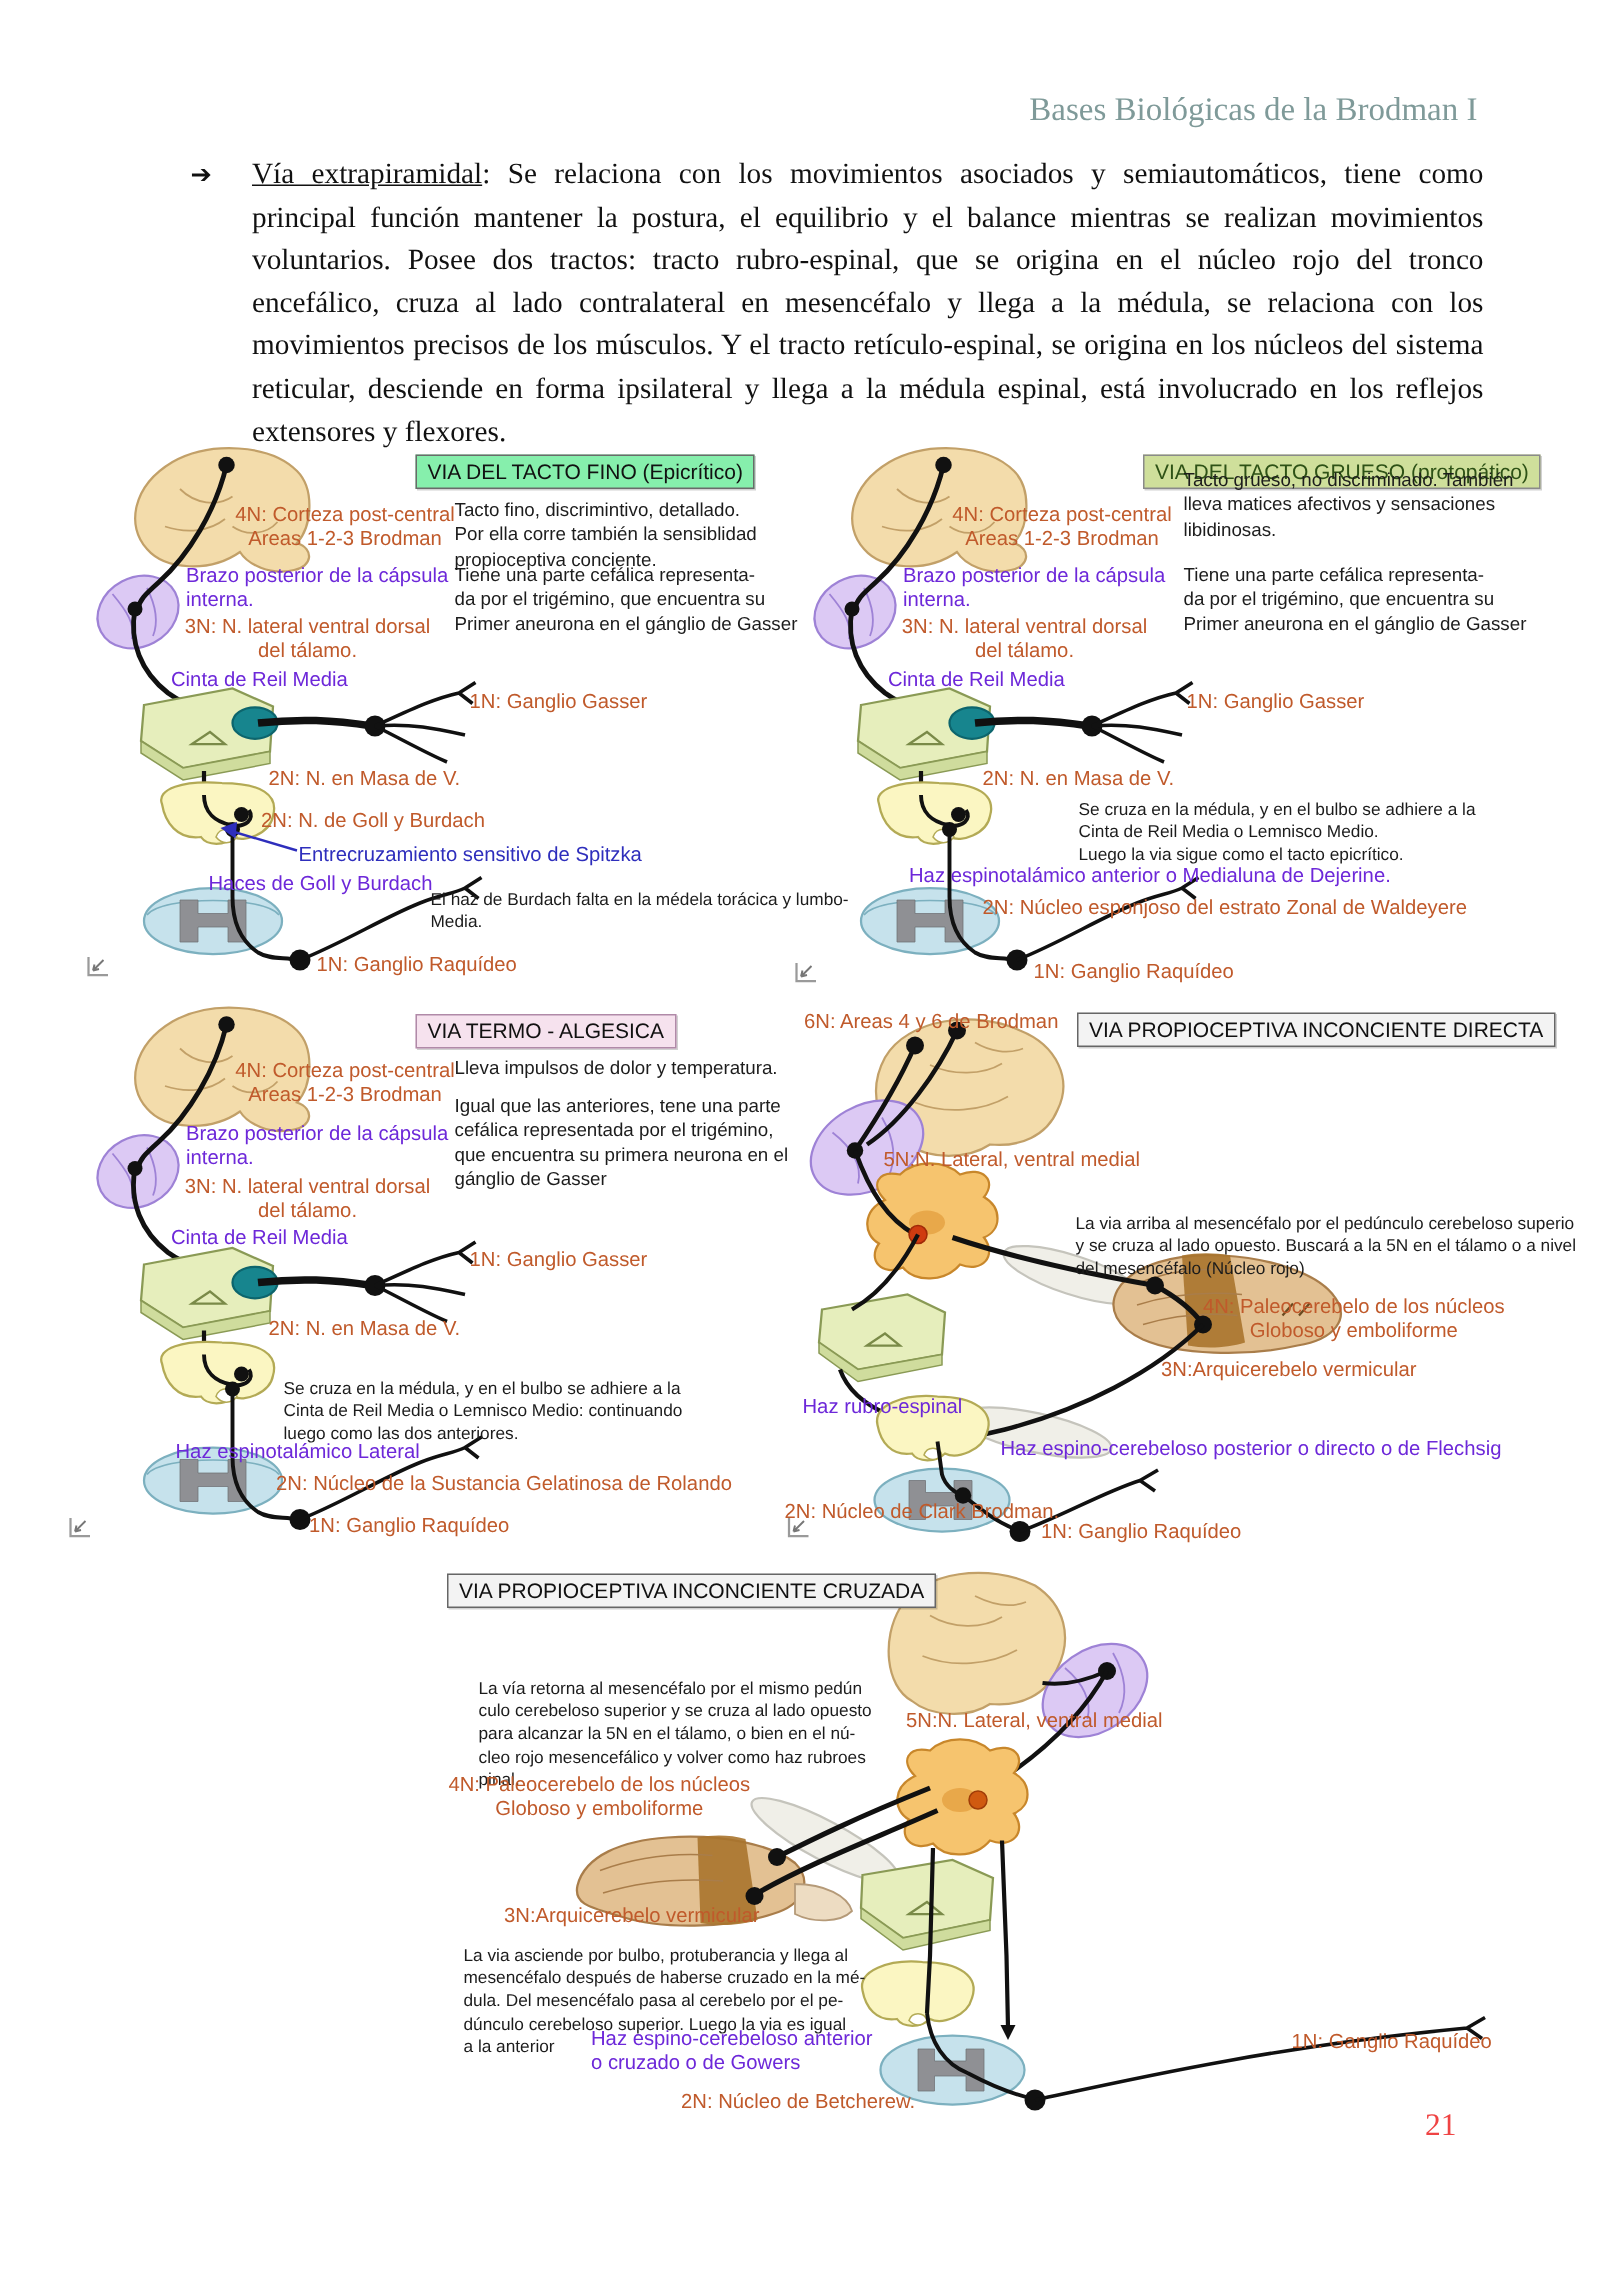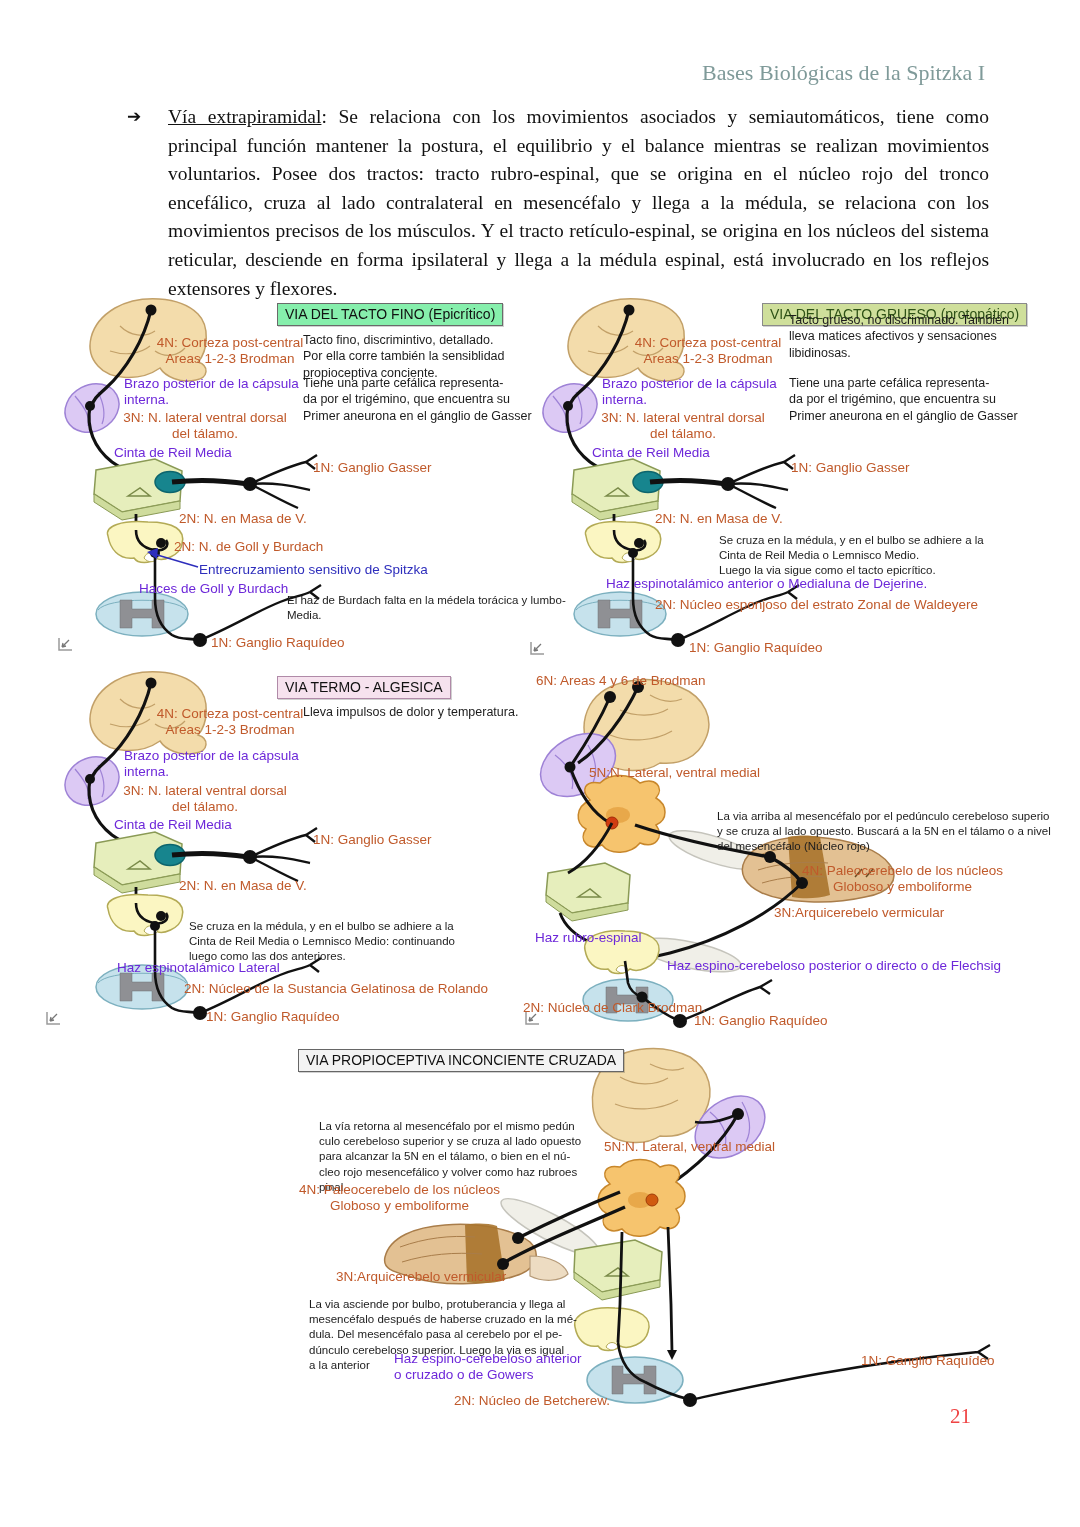--- a/index.html
+++ b/index.html
@@ -27,21 +27,21 @@
   .tbox.gray{background:#f3f3f3;border-color:#666;}
   svg.fig,svg.anchor{position:absolute;}
   .pagenum{position:absolute;left:950px;top:1404px;font-family:"Liberation Serif",serif;
            font-size:21px;color:#ef4444;}
 </style>
 </head>
 <body>
 
 <div class="page">
 
-  <div class="course">Bases Biológicas de la Spitzka I</div>
+  <div class="course">Bases Biológicas de la Brodman I</div>
 
   <div class="para">
     <span class="bullet">➔</span>
     <div class="ptext"><span class="term">Vía extrapiramidal</span><span>: Se relaciona con los movimientos asociados y semiautomáticos, tiene como principal función mantener la postura, el equilibrio y el balance mientras se realizan movimientos voluntarios. Posee dos tractos: tracto rubro-espinal, que se origina en el núcleo rojo del tronco encefálico, cruza al lado contralateral en mesencéfalo y llega a la médula, se relaciona con los movimientos precisos de los músculos. Y el tracto retículo-espinal, se origina en los núcleos del sistema reticular, desciende en forma ipsilateral y llega a la médula espinal, está involucrado en los reflejos extensores y flexores.</span></div>
   </div>
 
   <svg class="fig" style="left:60px;top:296px" width="470" height="368" viewBox="0 0 470 368">
     <defs>
       <symbol id="sym-column" viewBox="0 0 470 368">
         <path d="M55,12 C80,-2 120,0 138,18 C150,30 148,55 138,66 C150,70 148,82 136,84 C120,88 105,80 100,72 C80,86 50,84 38,70 C24,55 28,28 55,12 Z" fill="#f3dcab" stroke="#c2a068" stroke-width="1.5"></path>
@@ -142,20 +142,24 @@
 
   <div class="tbox pink" style="left:277px;top:676px">VIA TERMO - ALGESICA</div>
   <div class="lbl or ctr" style="left:150px;top:706px;width:160px">4N: Corteza post-central
 Areas 1-2-3 Brodman</div>
   <div class="lbl ol" style="left:124px;top:748px">Brazo posterior de la cápsula
 interna.</div>
   <div class="lbl or ctr" style="left:120px;top:783px;width:170px">3N: N. lateral ventral dorsal
 del tálamo.</div>
   <div class="lbl ol" style="left:114px;top:817px">Cinta de Reil Media</div>
   <div class="lbl desc" style="left:303px;top:704px">Lleva impulsos de dolor y temperatura.</div>
+  <div class="lbl desc" style="left:303px;top:729px">Igual que las anteriores, tene una parte
+cefálica representada por el trigémino,
+que encuentra su primera neurona en el
+gánglio de Gasser</div>
   <div class="lbl or" style="left:313px;top:832px">1N: Ganglio Gasser</div>
   <div class="lbl or" style="left:179px;top:878px">2N: N. en Masa de V.</div>
   <div class="lbl note" style="left:189px;top:919px">Se cruza en la médula, y en el bulbo se adhiere a la
 Cinta de Reil Media o Lemnisco Medio: continuando
 luego como las dos anteriores.</div>
   <div class="lbl ol" style="left:117px;top:960px">Haz espinotalámico Lateral</div>
   <div class="lbl or" style="left:184px;top:981px">2N: Núcleo de la Sustancia Gelatinosa de Rolando</div>
   <div class="lbl or" style="left:206px;top:1009px">1N: Ganglio Raquídeo</div>
   <svg class="anchor" style="left:45px;top:1011px" width="17" height="15" viewBox="0 0 17 15">
       <path d="M2,1 L2,13 L15,13" fill="none" stroke="#9a9a9a" stroke-width="1.5"></path>
@@ -193,20 +197,21 @@
     <path d="M86,305 C88,299 96,299 98,305 C94,309 90,309 86,305 Z" fill="#ffffff" stroke="#b3aa55" stroke-width="1"></path>
     <ellipse cx="98" cy="335" rx="45" ry="21" fill="#c6e2ec" stroke="#7cb0bf" stroke-width="1.5"></ellipse>
     <path d="M76,322 L87,322 L87,330 L106,330 L106,322 L118,322 L118,348 L106,348 L106,339 L87,339 L87,348 L76,348 Z" fill="#8f9094" stroke="#6f7074" stroke-width="0.5"></path>
     <path d="M95,296 L98,318 C100,325 106,330 112,332 M112,332 C125,342 135,350 148,355" fill="none" stroke="#111" stroke-width="2.6"></path>
     <circle cx="112" cy="332" r="5.5" fill="#111"></circle>
     <circle cx="150" cy="356" r="7" fill="#111"></circle>
     <path d="M150,356 C180,345 205,330 230,322 M230,322 L242,315 M230,322 L240,329" fill="none" stroke="#111" stroke-width="2.4"></path>
   </svg>
 
   <div class="lbl or" style="left:536px;top:673px">6N: Areas 4 y 6 de Brodman</div>
+  <div class="tbox gray" style="left:718px;top:675px">VIA PROPIOCEPTIVA INCONCIENTE DIRECTA</div>
   <div class="lbl or" style="left:589px;top:765px">5N:N. Lateral, ventral medial</div>
   <div class="lbl note" style="left:717px;top:809px">La via arriba al mesencéfalo por el pedúnculo cerebeloso superio
 y se cruza al lado opuesto. Buscará a la 5N en el tálamo o a nivel
 del mesencéfalo (Núcleo rojo)</div>
   <div class="lbl or ctr" style="left:795px;top:863px;width:215px">4N: Paleocerebelo de los núcleos
 Globoso y emboliforme</div>
   <div class="lbl or" style="left:774px;top:905px">3N:Arquicerebelo vermicular</div>
   <div class="lbl ol" style="left:535px;top:930px">Haz rubro-espinal</div>
   <div class="lbl ol" style="left:667px;top:958px">Haz espino-cerebeloso posterior o directo o de Flechsig</div>
   <div class="lbl or" style="left:523px;top:1000px">2N: Núcleo de Clark Brodman.</div>

